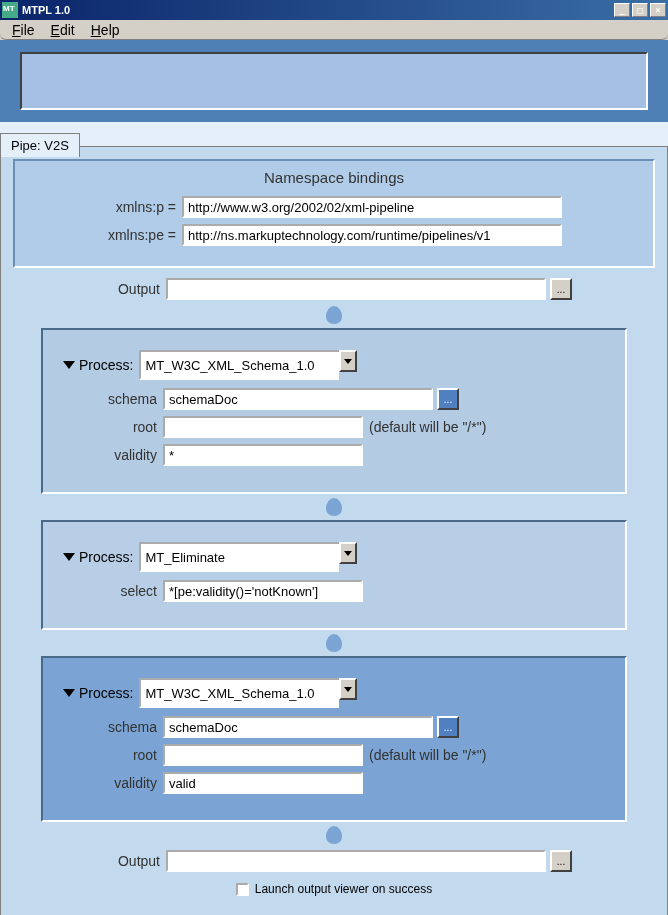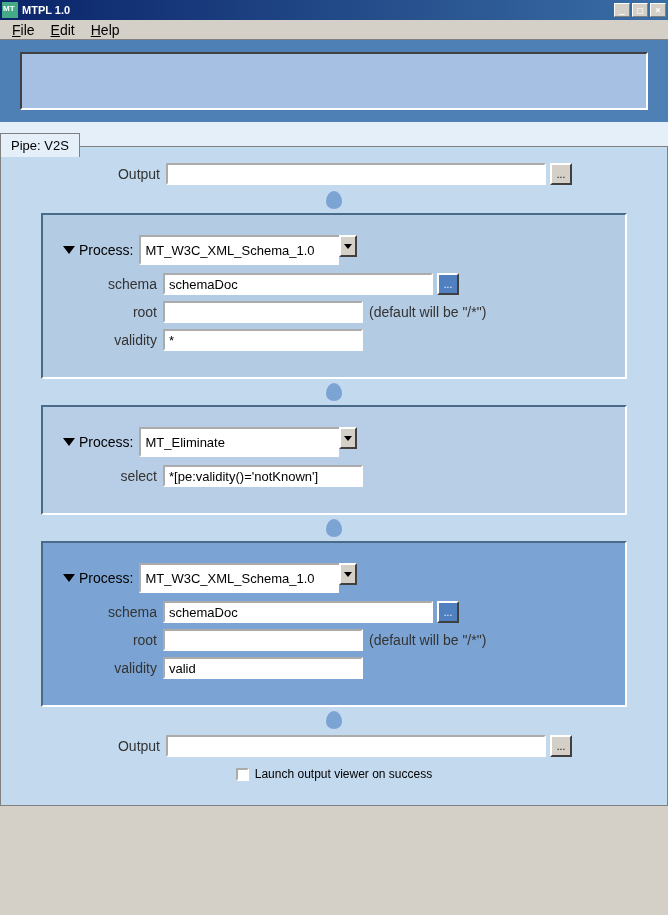--- a/index.html
+++ b/index.html
@@ -3,21 +3,21 @@
 <meta charset="utf-8">
 <style>
 * { box-sizing: border-box; margin: 0; padding: 0; }
 body { font-family: Arial, sans-serif; font-size: 12px; background: #d4d0c8; width: 668px; height: 915px; overflow: hidden; }
 .titlebar { background: linear-gradient(to right, #0a246a, #3a6ea5); color: white; height: 20px; display: flex; align-items: center; padding: 0 2px; }
 .titlebar-icon { width: 16px; height: 16px; background: #4a8; margin-right: 4px; display: inline-block; position: relative; }
 .titlebar-icon::before { content: "MT"; font-size: 8px; color: white; position: absolute; top: 2px; left: 1px; font-weight: bold; }
 .title-text { flex: 1; font-weight: bold; font-size: 11px; }
 .win-btns { display: flex; gap: 2px; }
 .win-btn { width: 16px; height: 14px; background: #d4d0c8; border: 1px solid; border-color: #fff #808080 #808080 #fff; font-size: 9px; display: flex; align-items: center; justify-content: center; cursor: pointer; font-family: monospace; font-weight: bold; }
-.menubar { background: #d4d0c8; height: 20px; display: flex; align-items: center; padding: 0 4px; border-bottom: 1px solid #808080; }
+.menubar { background: #d4d0c8; height: 20px; display: flex; align-items: center; padding: 0 4px; border-bottom: 1px solid #808080; border-radius: 6px; }
 .menu-item { padding: 2px 8px; cursor: pointer; font-size: 14px; }
 .menu-item .ul { text-decoration: underline; }
 .toolbar-area { background: #4f80b5; padding: 12px; }
 .run-row { display: flex; justify-content: center; margin-bottom: 10px; }
 .run-btn { background: #d4d0c8; border: 2px solid; border-color: #fff #404040 #404040 #fff; padding: 3px 18px; font-size: 14px; cursor: pointer; outline: 1px solid #000; }
 .run-btn .ul { text-decoration: underline; }
 .output-panel { background: #a6c0e4; border: 2px solid; border-color: #404040 #fff #fff #404040; height: 58px; margin: 0 8px; }
 .tab-area { background: #e5eff9; }
 .tab-header { display: flex; }
 .tab { background: #e5eff9; border: 1px solid #808080; border-bottom: none; padding: 4px 10px; font-size: 13px; position: relative; top: 11px; z-index: 2; }
@@ -70,20 +70,31 @@
 <div class="toolbar-area">
   <div class="output-panel"></div>
 </div>
 
 <div class="tab-area">
   <div class="tab-header">
     <div class="tab">Pipe: V2S</div>
   </div>
   <div class="tab-content">
 
+    <div class="ns-box">
+      <div class="ns-header">Namespace bindings</div>
+      <div class="form-row">
+        <div class="label-col">xmlns:p =</div>
+        <input class="input-field input-wide" value="http://www.w3.org/2002/02/xml-pipeline" style="">
+      </div>
+      <div class="form-row">
+        <div class="label-col">xmlns:pe =</div>
+        <input class="input-field input-wide" value="http://ns.markuptechnology.com/runtime/pipelines/v1" style="">
+      </div>
+    </div>
 
     <div class="form-row">
       <div class="label-col">Output</div>
       <input class="input-field input-wide" value="" style="">
       <div class="small-btn">...</div>
     </div>
 
     <div class="connector">
         <div class="conn-shape"></div>
       </div>

